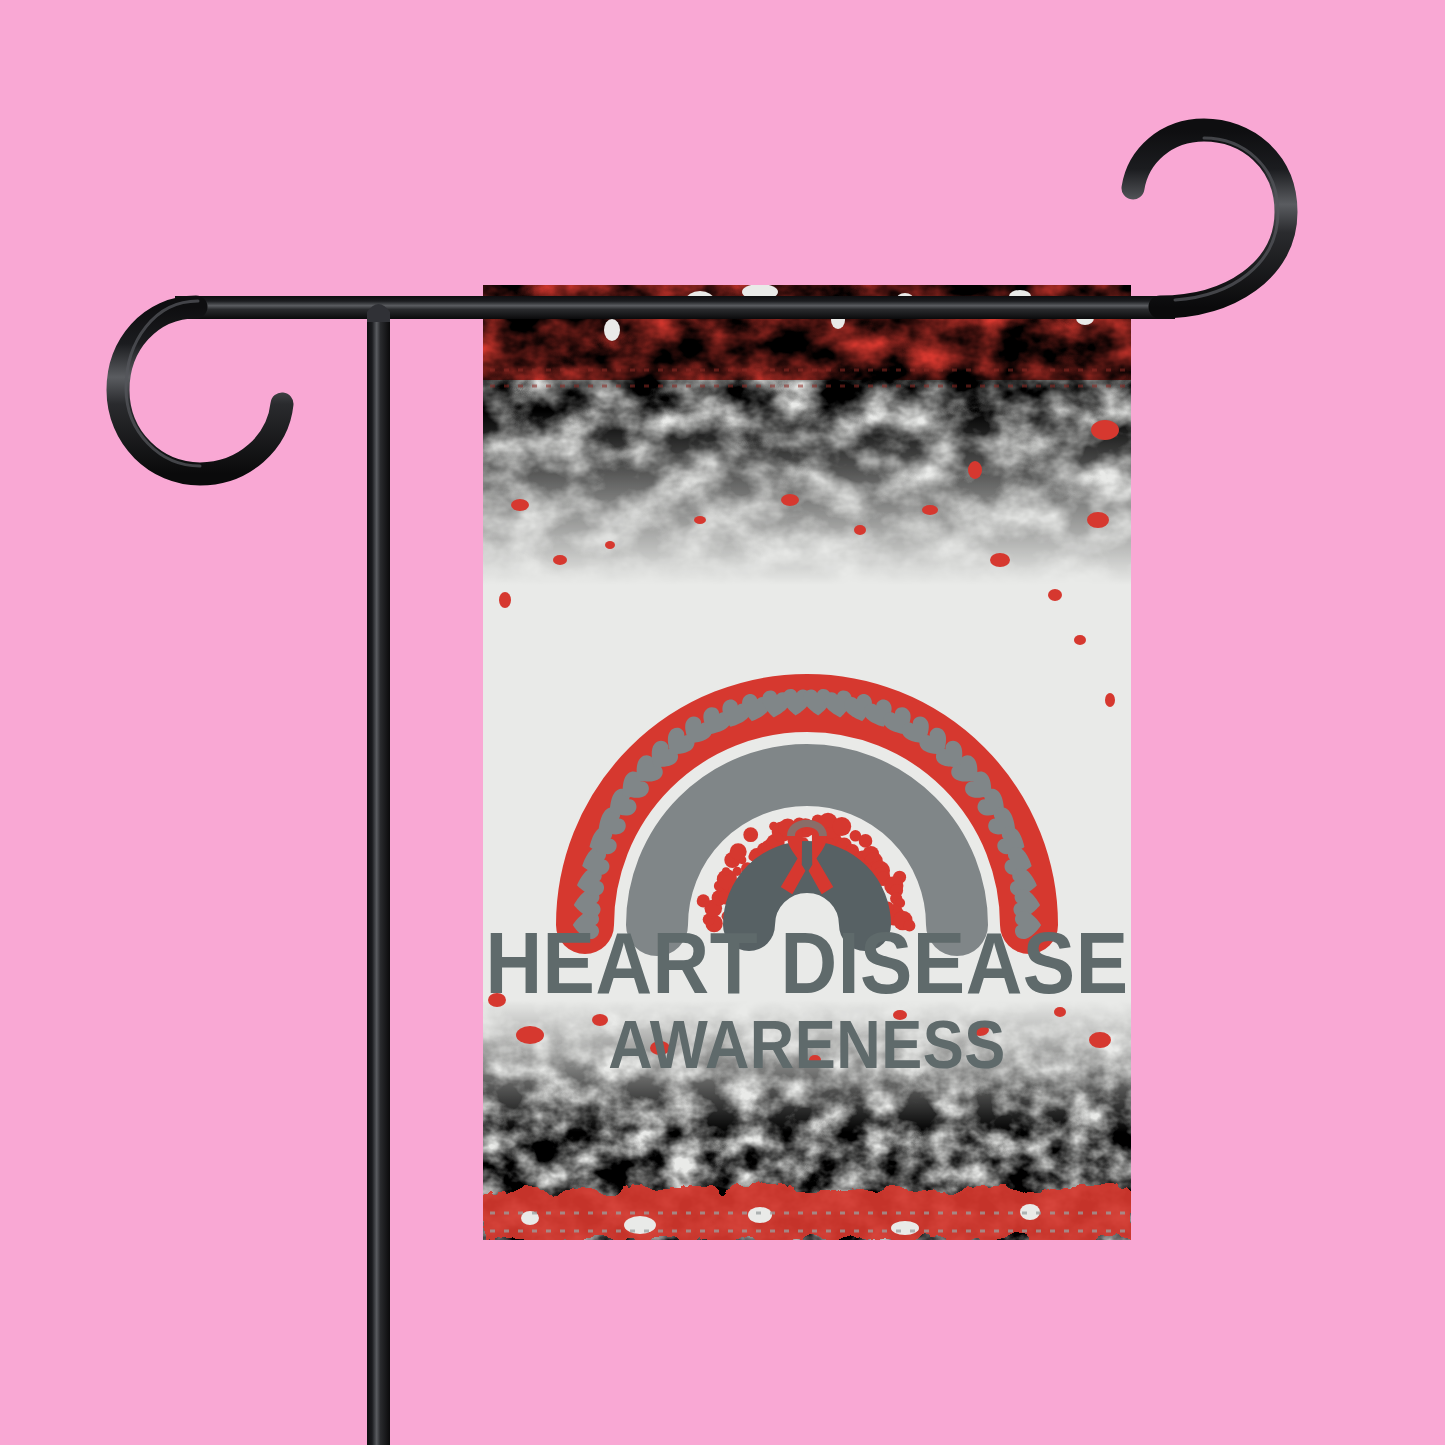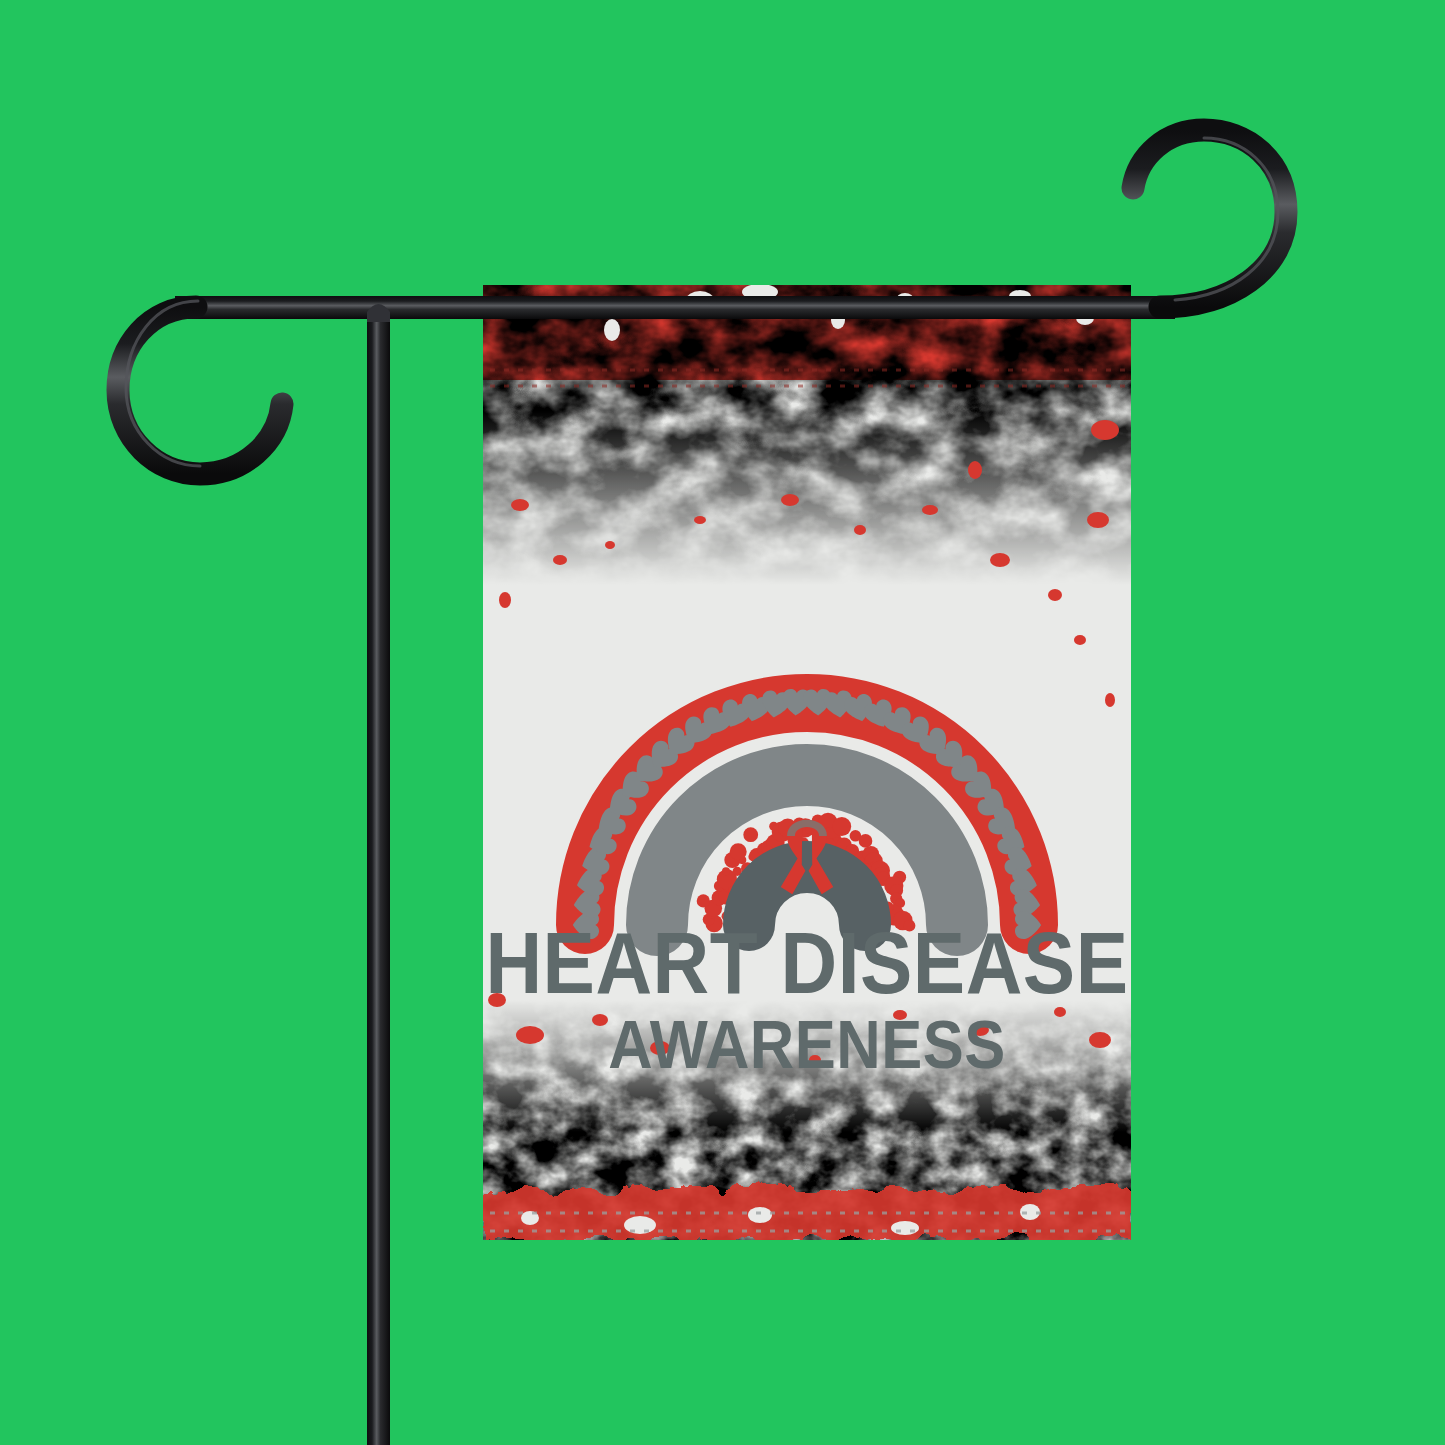--- a/index.html
+++ b/index.html
@@ -1,17 +1,17 @@
 <!DOCTYPE html>
 <html><head>
 <meta charset="utf-8">
 <style>
   html,body{margin:0;padding:0;background:#ffffff;}
   body{width:1445px;height:1445px;overflow:hidden;font-family:"Liberation Sans",sans-serif;}
-  #stage{position:relative;width:1445px;height:1445px;background:#22c55e;}
+  #stage{position:relative;width:1445px;height:1445px;background:#f9a8d4;}
   #stage > svg{position:absolute;left:0;top:0;}
   .nosel{user-select:none;}
 </style>
 </head>
 <body>
 
 <div id="stage" class="nosel">
 
   <svg width="1445" height="1445" viewBox="0 0 1445 1445">
     <defs>

